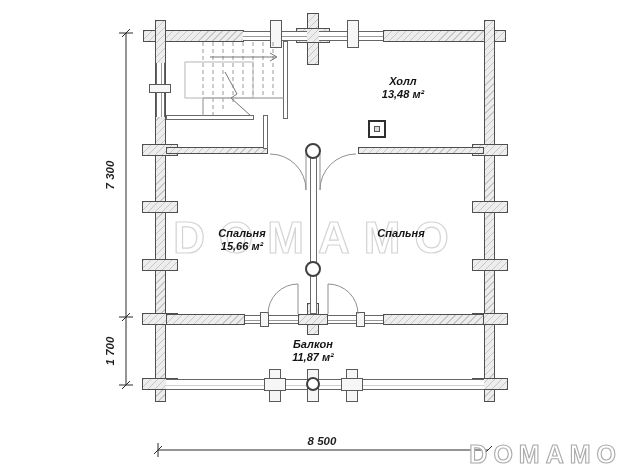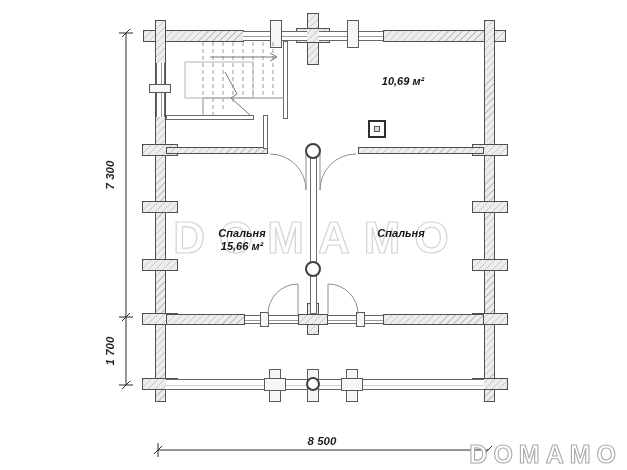--- a/index.html
+++ b/index.html
@@ -161,23 +161,28 @@
         <line x1="154" y1="454" x2="162" y2="446"></line>
       <line x1="484" y1="454" x2="492" y2="446"></line>
     </g>
     <text class="dim" x="322" y="445" text-anchor="middle">8 500</text>
 
     <text class="brand" x="318" y="253" text-anchor="middle" font-size="44" letter-spacing="14" fill="none" stroke="#d4d4d4" stroke-width="1.2">DOMAMO</text>
     <text class="brand" x="622" y="463" text-anchor="end" font-size="25" letter-spacing="6" fill="#ffffff" stroke="#ababab" stroke-width="1.1">DOMAMO</text>
   </svg>
 
   <div class="room-label" style="left:348px;top:75px;">
-    <div>10,69 м²</div>
+    <div>Холл</div>
+    <div>13,48 м²</div>
   </div>
   <div class="room-label" style="left:187px;top:227px;">
     <div>Спальня</div>
     <div>15,66 м²</div>
   </div>
   <div class="room-label" style="left:346px;top:227px;">
     <div>Спальня</div>
   </div>
+  <div class="room-label" style="left:258px;top:338px;">
+    <div>Балкон</div>
+    <div>11,87 м²</div>
+  </div>
 
 </div>
 
 </body></html>

